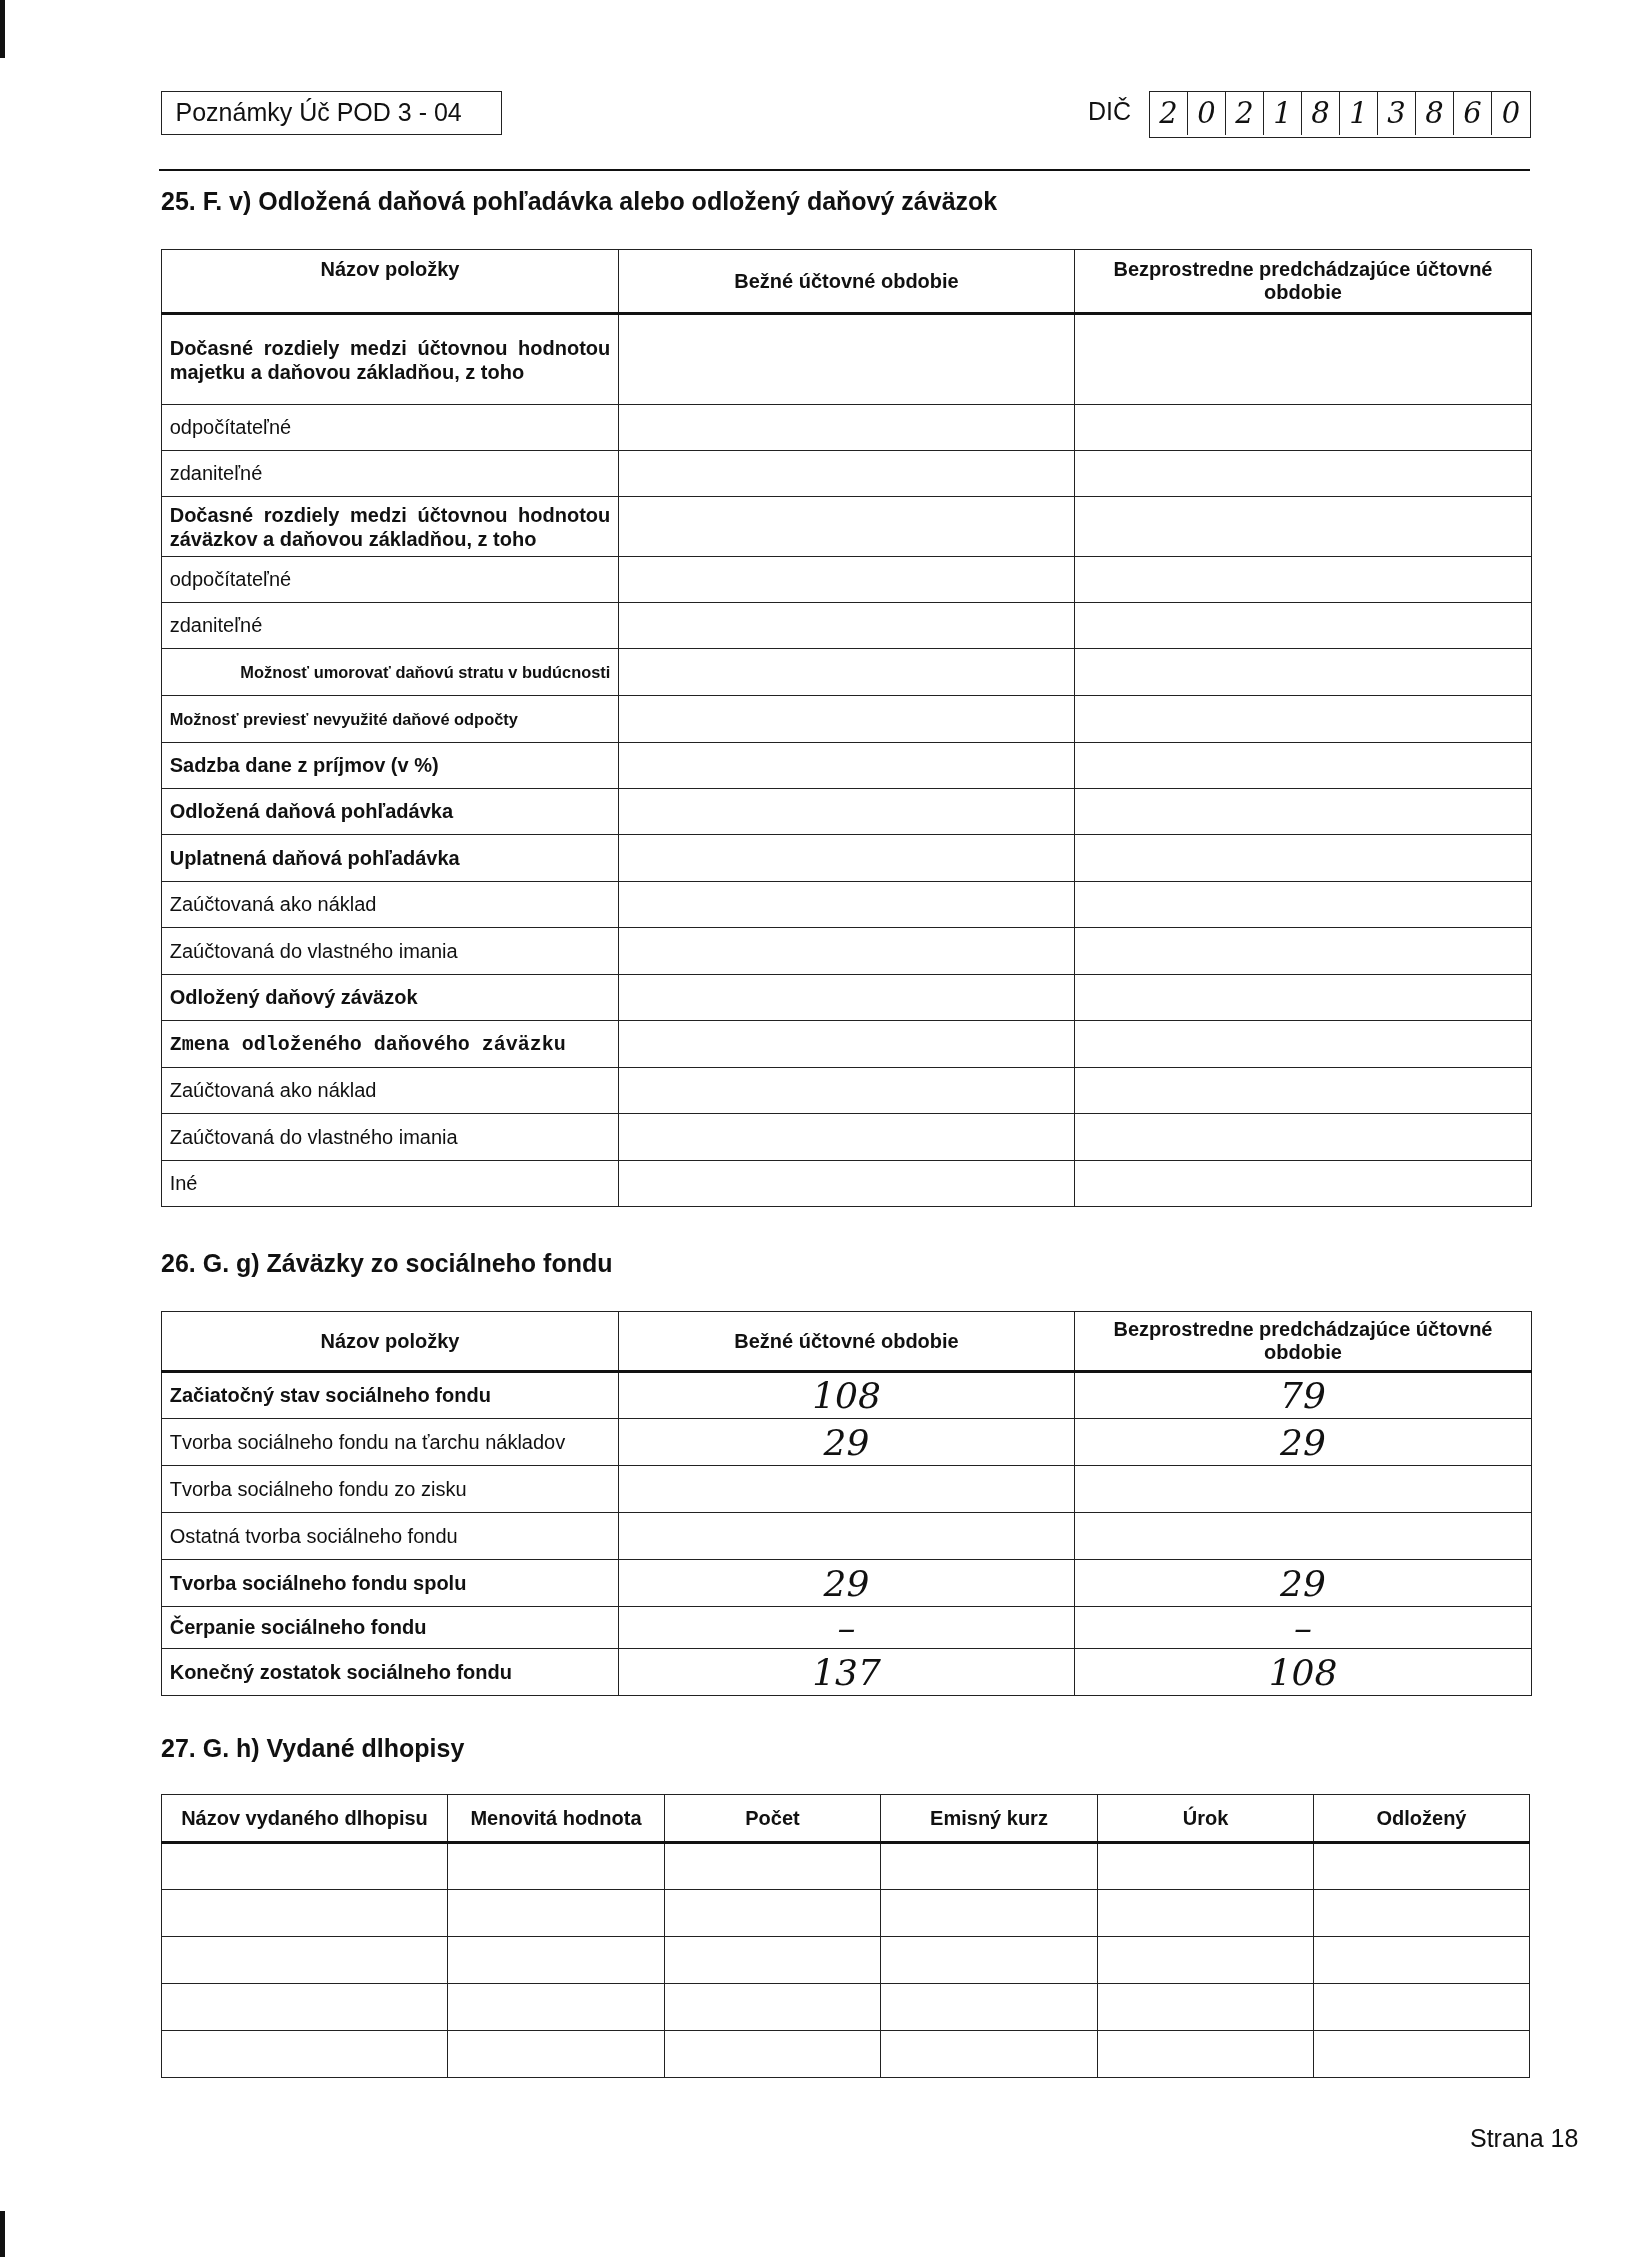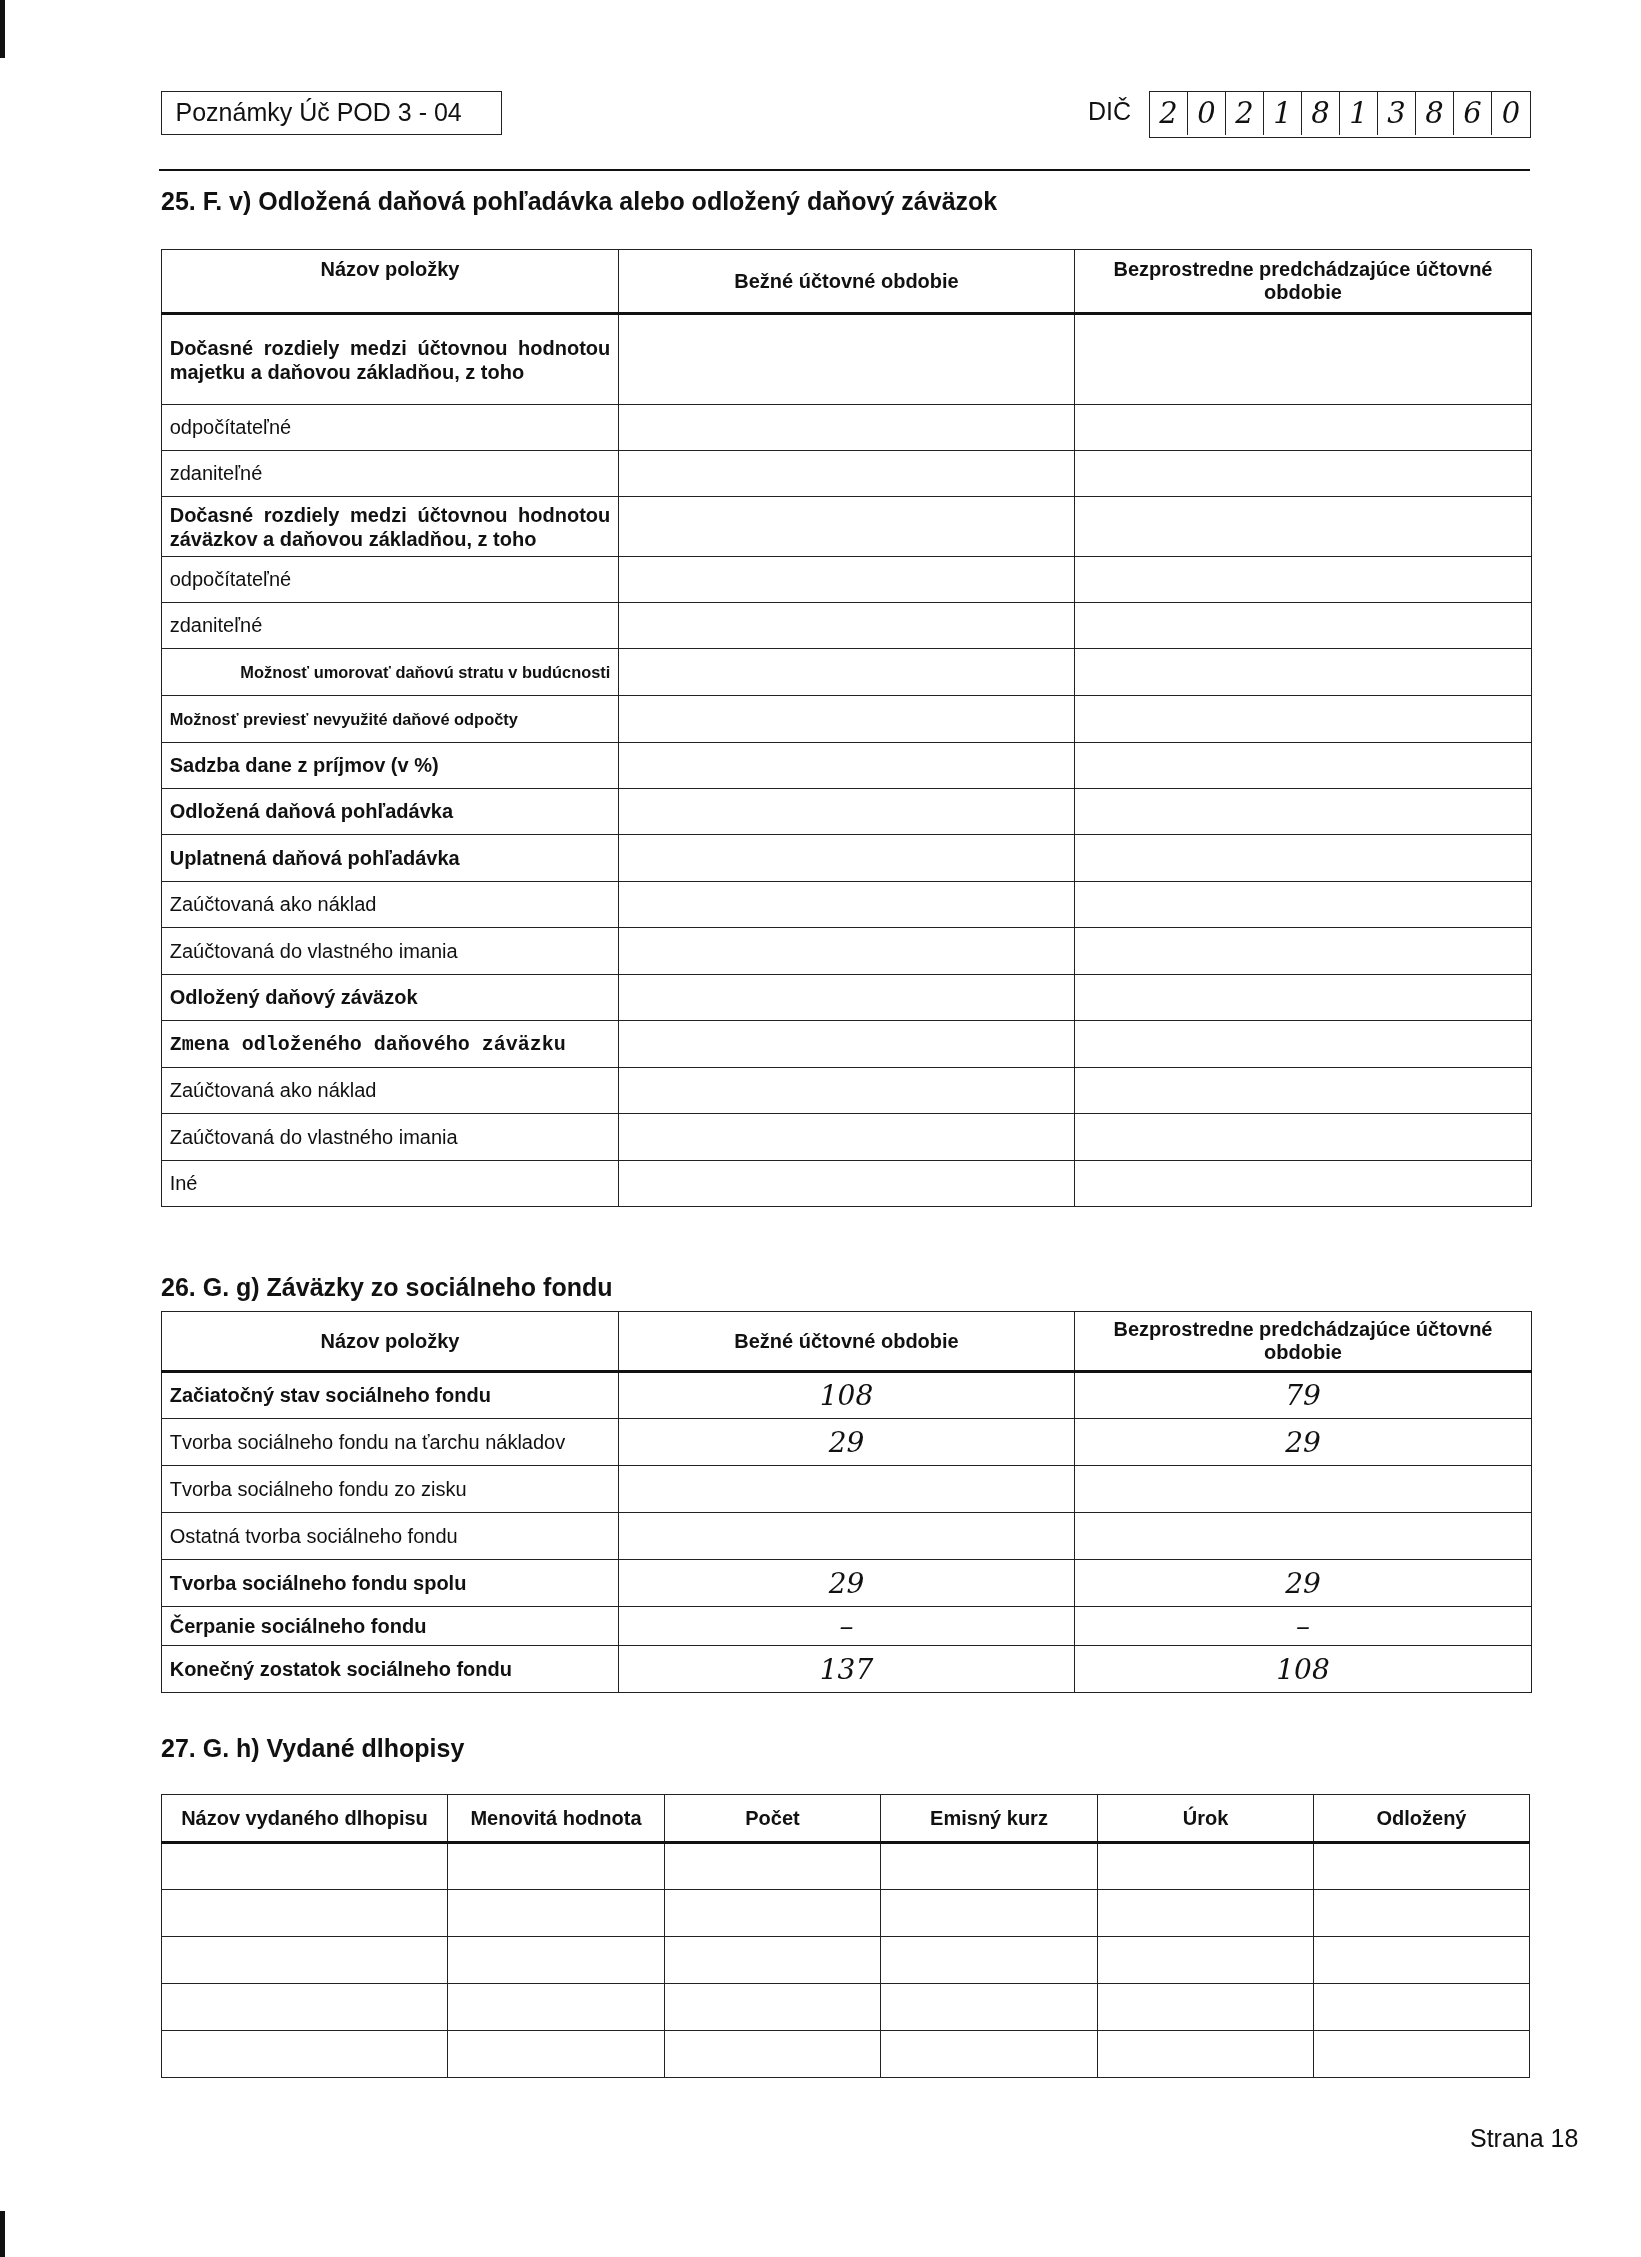--- a/index.html
+++ b/index.html
@@ -32,21 +32,21 @@
   }
   table.form td, table.form th {
     border: 1.4px solid #222; padding: 0 7.7px; vertical-align: middle;
   }
   table.form th { font-weight: bold; text-align: center; font-size: 20px; line-height: 23px; }
   table.form thead tr { border-bottom: 3.9px solid #111; }
   table.form thead th { border-bottom: 3.9px solid #111; }
   .b { font-weight: bold; }
   .sm { font-size: 16.4px; font-weight: bold; }
   .hand {
-    font-family: "DejaVu Serif", serif; font-style: italic; font-size: 28px;
+    font-family: "DejaVu Serif", serif; font-style: italic; font-size: 36px;
     text-align: center; color: #111;
   }
   .page-number { position: absolute; left: 1470px; top: 2124px; font-size: 25px; }
 </style>
 </head>
 <body>
 
 <div class="scan-edge" style="top:0;height:58px;"></div>
 <div class="scan-edge" style="top:2211px;height:46px;"></div>
 
@@ -167,21 +167,21 @@
       <td></td>
     </tr>
     <tr style="height:46px;">
       <td>Iné</td>
       <td></td>
       <td></td>
     </tr>
   </tbody>
 </table>
 
-<div class="section-title" style="top:1249px;margin-top:24px;">26. G. g) Záväzky zo sociálneho fondu</div>
+<div class="section-title" style="top:1249px;">26. G. g) Záväzky zo sociálneho fondu</div>
 <table class="form" style="left:161px;top:1311px;width:1369px;">
   <colgroup>
       <col style="width:457px">
       <col style="width:456px">
       <col style="width:457px">
     </colgroup>
   <thead>
     <tr style="height:60px;">
       <th>Názov položky</th>
       <th>Bežné účtovné obdobie</th>

